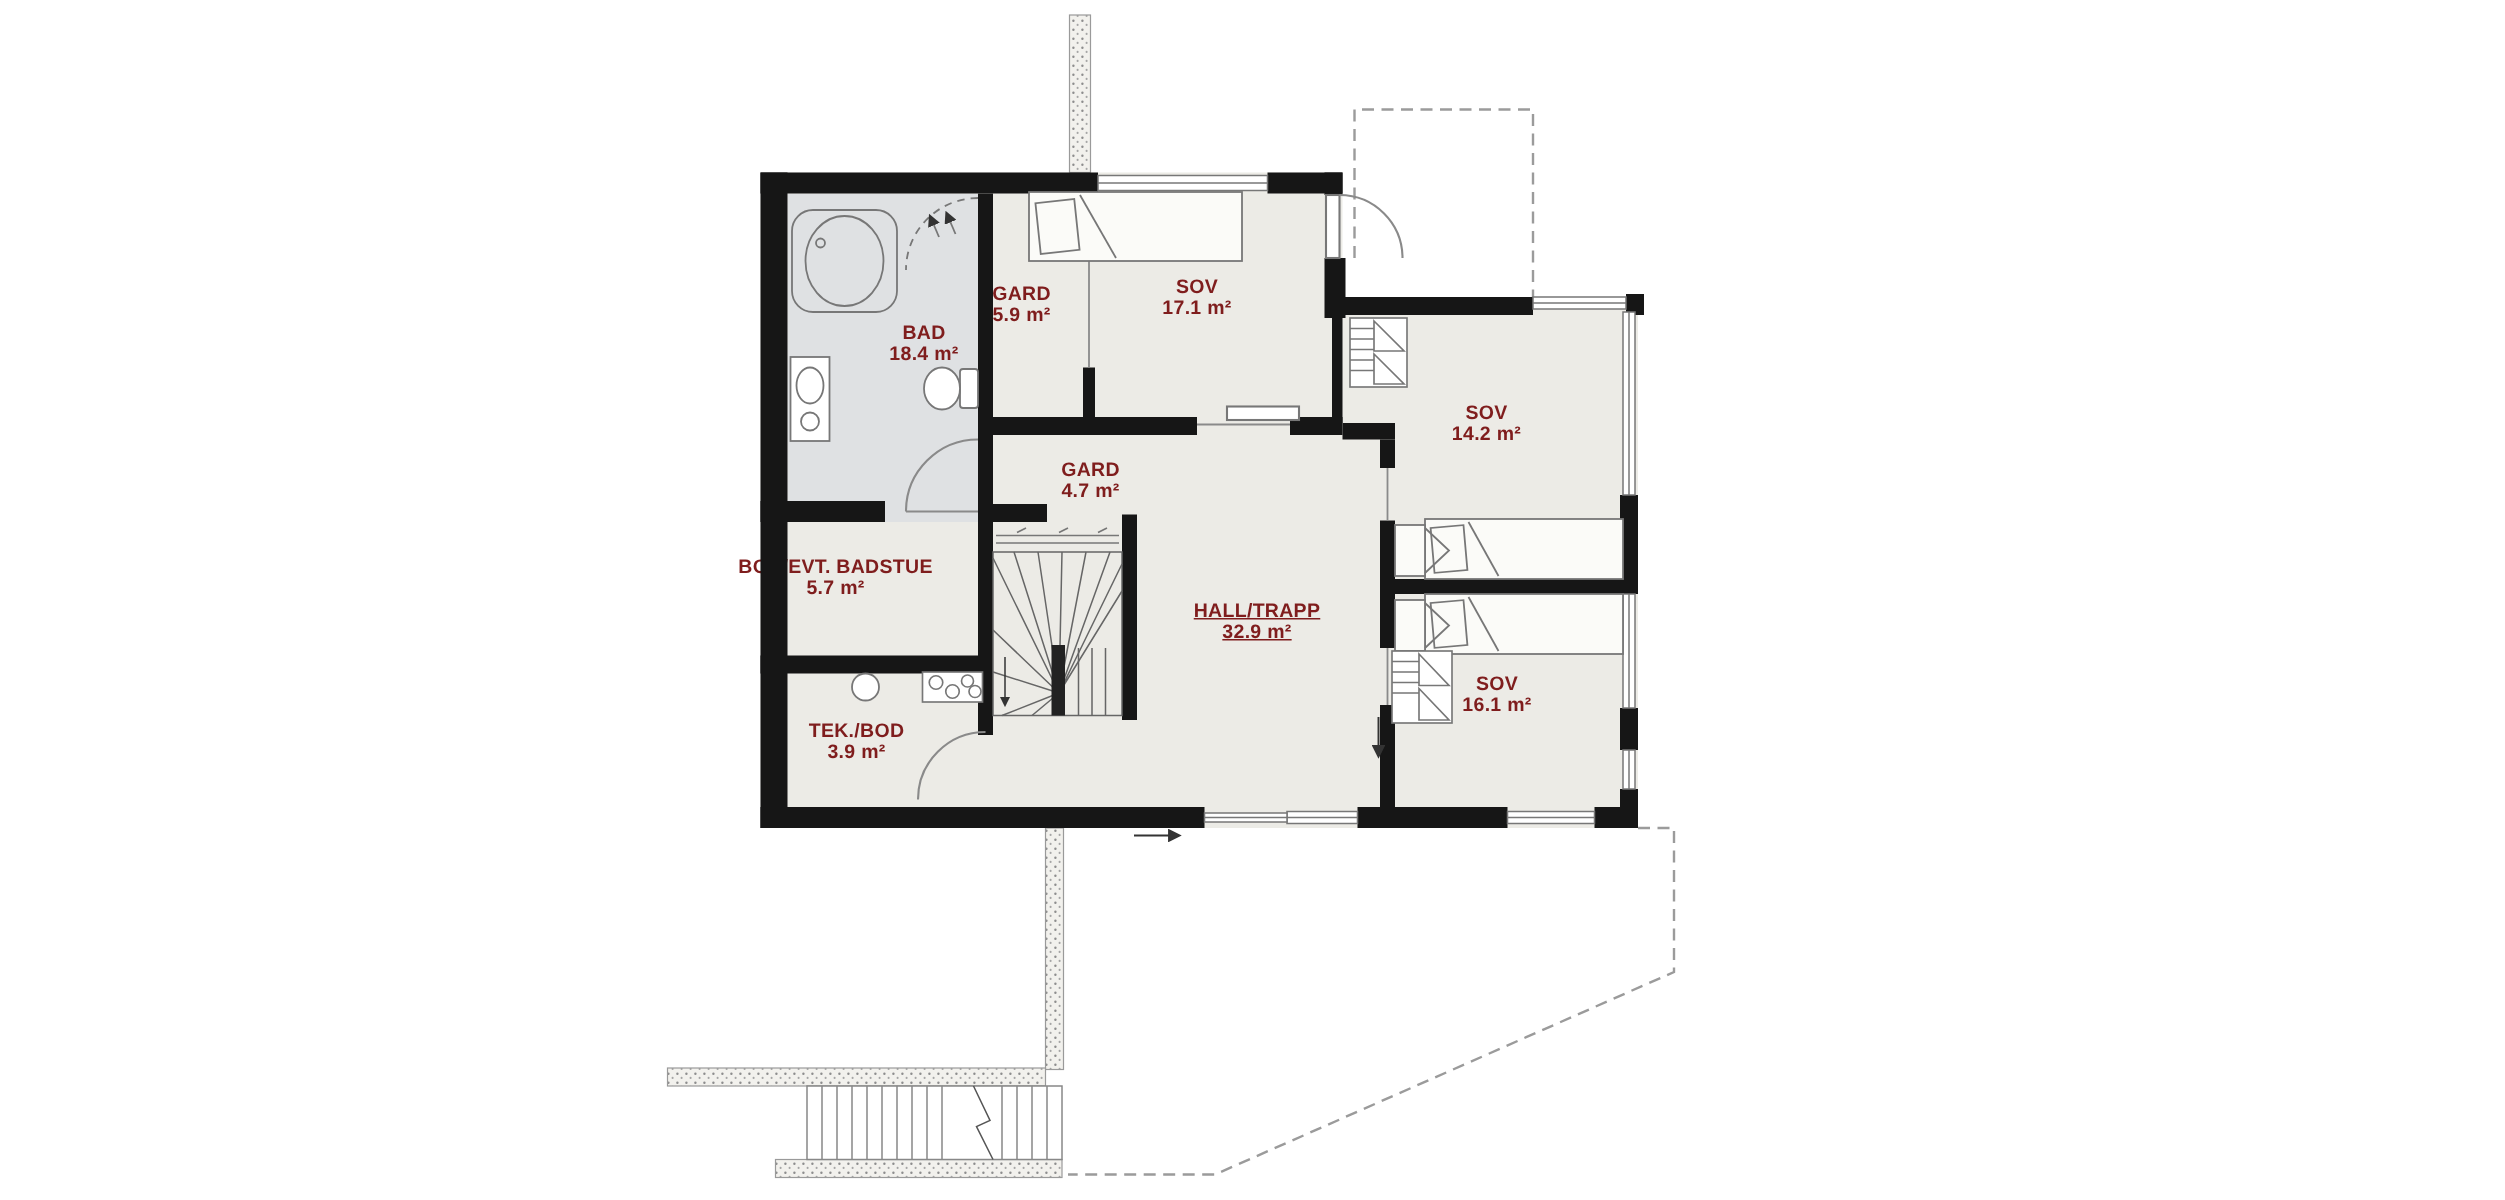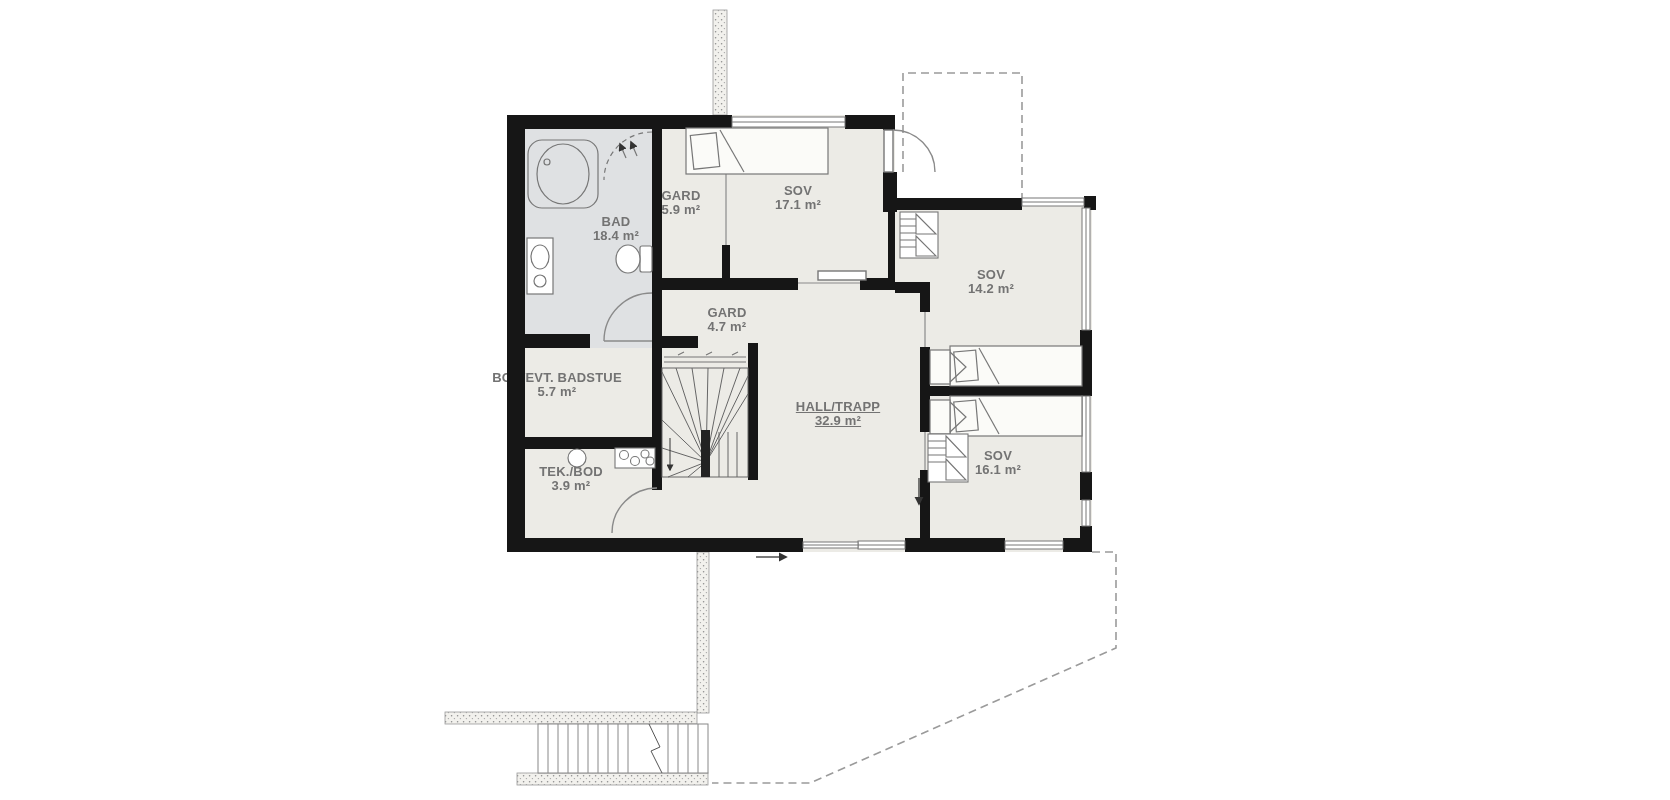--- a/index.html
+++ b/index.html
@@ -6,21 +6,21 @@
   .plan{
     position:relative;width:1670px;height:800px;background:#ffffff;overflow:hidden;
     font-family:"Liberation Sans", sans-serif;
   }
   .layer{position:absolute;left:0;top:0;width:1670px;height:800px;pointer-events:none;}
   .labels{position:absolute;left:0;top:0;width:1670px;height:800px;z-index:2;}
   svg.base{z-index:1;}
   svg.lines{z-index:3;}
   .room-label{
     position:absolute;transform:translateX(-50%);text-align:center;
-    font-size:13px;line-height:14px;font-weight:600;color:#737373;
+    font-size:13px;line-height:14px;font-weight:600;color:#7f1d1d;
     letter-spacing:.2px;white-space:nowrap;
   }
   .tiny-label{
     position:absolute;transform:translate(-50%,-50%);
     font-size:6px;font-weight:700;color:#333;letter-spacing:0;
   }
 </style>
 </head>
 <body>
 
@@ -83,21 +83,21 @@
       <span>4.7 m²</span>
     </div>
     <div class="room-label" style="left:838px;top:400px;text-decoration:underline;">
       <span>HALL/TRAPP</span><br>
       <span>32.9 m²</span>
     </div>
     <div class="room-label" style="left:557px;top:371px;">
       <span>BOD/EVT. BADSTUE</span><br>
       <span>5.7 m²</span>
     </div>
-    <div class="room-label" style="left:571px;top:465px;">
+    <div class="room-label" style="left:571px;top:480px;">
       <span>TEK./BOD</span><br>
       <span>3.9 m²</span>
     </div>
     <div class="room-label" style="left:998px;top:449px;">
       <span>SOV</span><br>
       <span>16.1 m²</span>
     </div>
     <div class="tiny-label" style="left:577px;top:458px;">8.8</div>
   </div>
 

